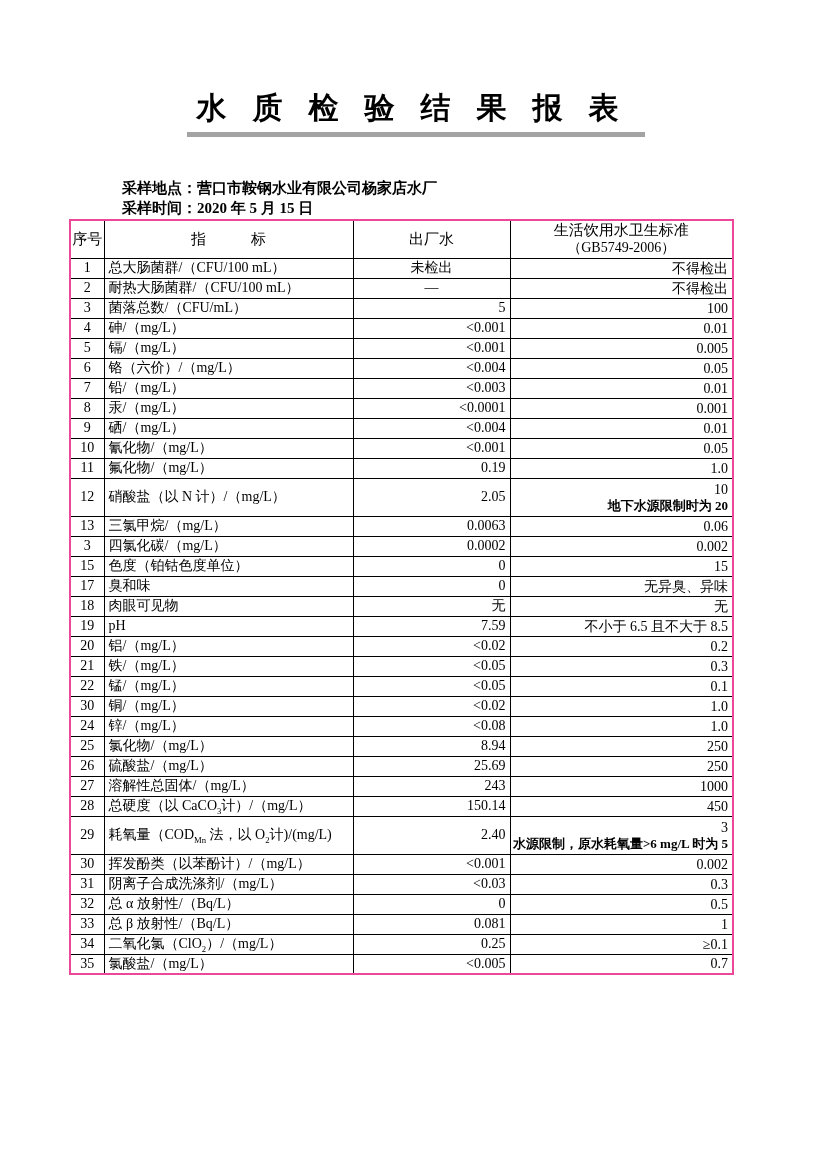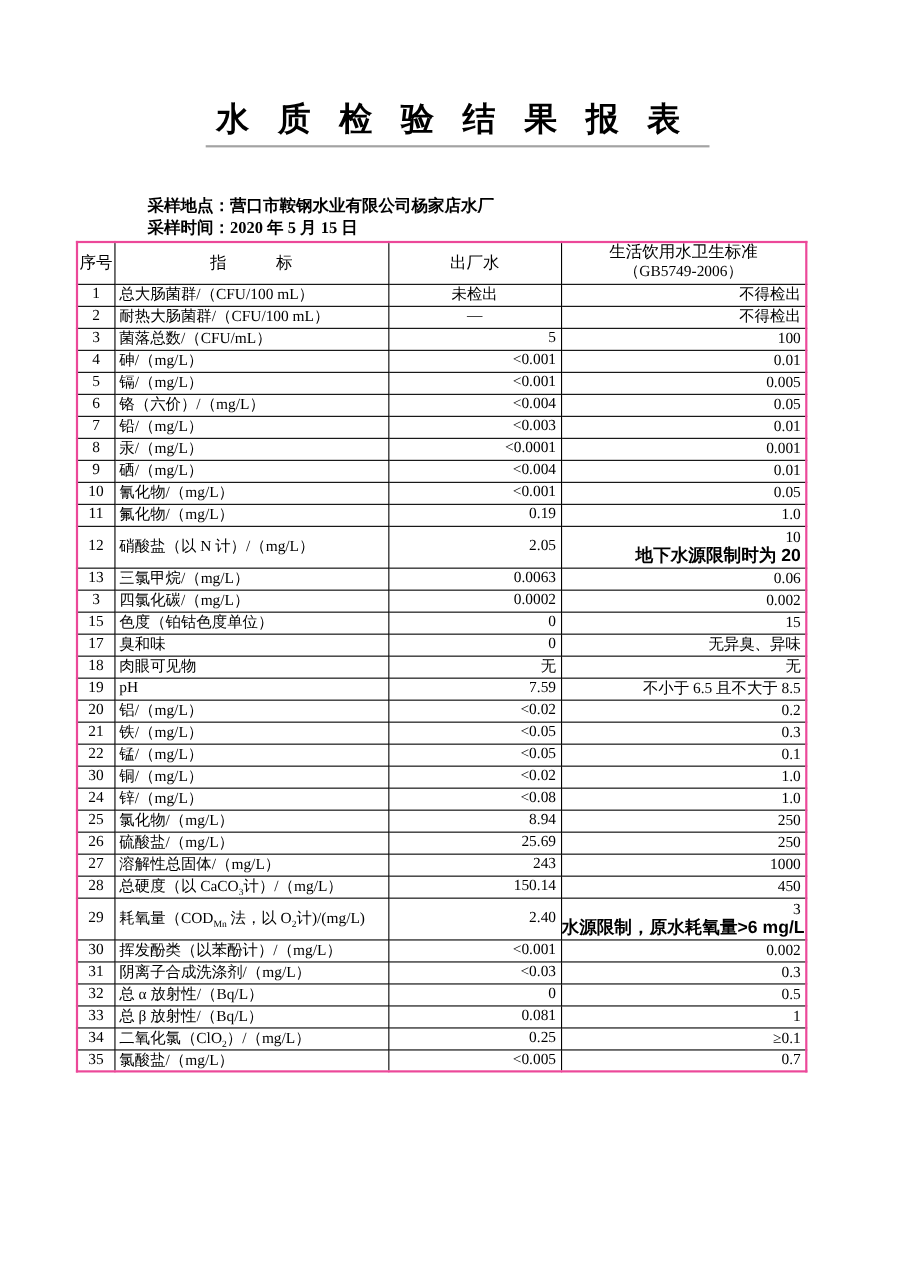--- a/index.html
+++ b/index.html
@@ -11,29 +11,28 @@
   }
   .title-wrap {
     position:absolute; left:84px; top:88px; width:663px;
     text-align:center;
   }
   .title {
     display:inline-block;
     font-size:30px; font-weight:bold;
     letter-spacing:26px;
     padding:0 0 3px 10px;
-    border-bottom:2px solid #a3a3a3;
+    border-bottom:5px solid #a3a3a3;
     white-space:nowrap;
     text-align:center;
   }
   .sampling {
     position:absolute; left:122px; top:178px;
     font-size:15px; font-weight:bold; line-height:20px;
     white-space:nowrap;
-    margin-left:12px;
   }
   table.results {
     position:absolute; left:69px; top:219px;
     width:663px; border-collapse:collapse; table-layout:fixed;
     border:2px solid #ec4899;
   }
   th, td {
     border:1px solid #000;
     padding:0; font-weight:normal;
     vertical-align:middle;
@@ -46,22 +45,22 @@
   .std-h2 { font-size:14px; line-height:18px; }
   tbody tr { height:20px; }
   tbody tr.tall { height:38px; }
   .c-no  { text-align:center; font-size:14px; }
   .c-ind { text-align:left; padding-left:4px; font-size:14px; }
   .c-val { text-align:right; padding-right:4px; font-size:14px; }
   .c-val.center { text-align:center; padding-right:0; }
   .c-std { text-align:right; padding-right:4px; font-size:14px; }
   .std-main { line-height:17px; }
   .std-note {
-    font-family:Liberation Sans, sans-serif;
-    font-size:16px; font-weight:bold; line-height:15px;
+    font-family:Liberation Serif, serif;
+    font-size:13px; font-weight:bold; line-height:15px;
   }
   sub { font-size:0.62em; line-height:0; }
 </style>
 </head>
 <body>
 
 <div class="title-wrap">
   <span class="title">水质检验结果报表</span>
 </div>
 

